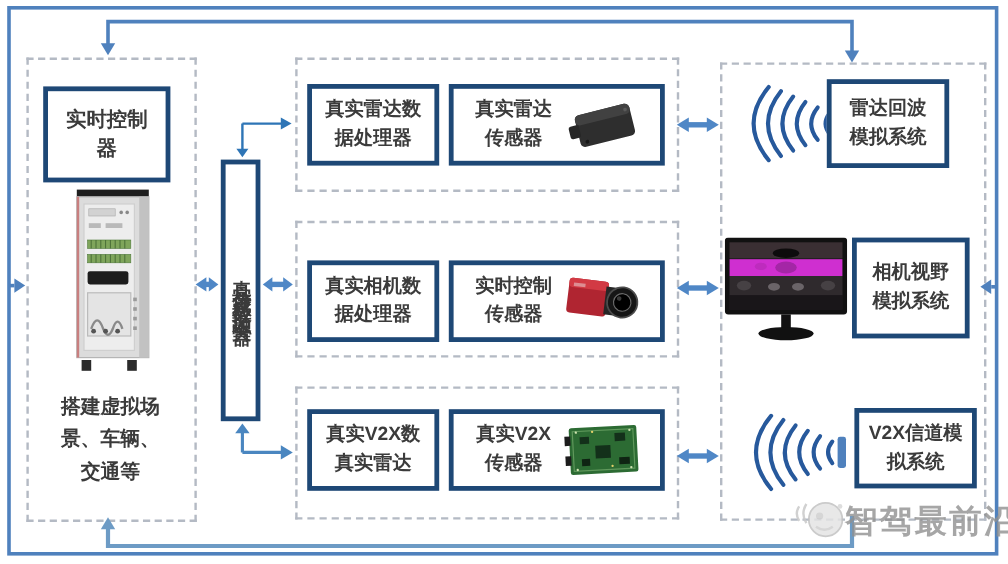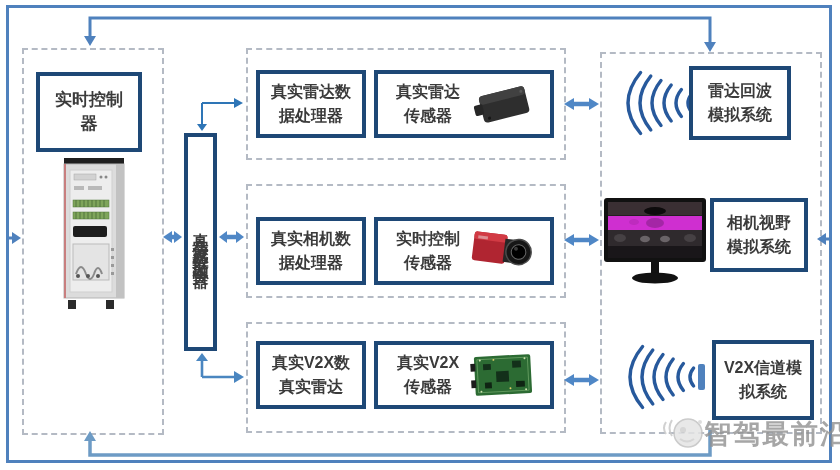--- a/index.html
+++ b/index.html
@@ -24,22 +24,22 @@
   .vtext{writing-mode:vertical-rl;text-orientation:upright;letter-spacing:5px;font-size:16px;line-height:1;}
   .rowpanel{left:246px;width:316px;}
   .row1{top:48px;height:108px;} .row2{top:184px;height:110px;} .row3{top:322px;height:107px;}
   .proc{left:256px;width:110px;height:68px;}
   .sens{left:374px;width:180px;height:68px;display:flex;align-items:center;padding:12px;}
   .sens .lbl{flex:1 1 auto;text-align:center;white-space:pre-line;font-size:16px;line-height:24px;font-weight:600;}
   .sens .dev{flex:0 0 72px;height:56px;display:flex;align-items:center;justify-content:center;}
   .t1{top:70px;} .t2{top:217px;} .t3{top:341px;}
   .rightpanel{left:600px;top:52px;width:218px;height:378px;}
   .simbox1{left:689px;top:66px;width:102px;height:74px;}
-  .simbox2{left:710px;top:198px;width:98px;height:74px;}
-  .simbox3{left:712px;top:340px;width:102px;height:80px;}
+  .simbox2{left:710px;top:198px;width:98px;height:84px;}
+  .simbox3{left:712px;top:340px;width:102px;height:67px;}
   .waves1{left:612px;top:70px;width:92px;height:66px;}
   .monitor{left:604px;top:198px;width:102px;height:90px;}
   .waves3{left:614px;top:344px;width:92px;height:66px;}
   .overlay{left:0;top:0;width:840px;height:470px;pointer-events:none;z-index:6;}
   .wm-logo{left:660px;top:412px;width:46px;height:42px;opacity:.85;z-index:7;}
   .wm-text{left:704px;top:416px;font-size:27px;font-weight:700;color:#909090;opacity:.8;
            letter-spacing:2px;z-index:7;white-space:nowrap;}
 </style>
 </head>
 <body>
@@ -76,20 +76,23 @@
         <circle cx="42" cy="120" r="2" fill="#555"></circle>
       <rect x="55" y="92" width="3" height="3" fill="#9a9a9a"></rect>
         <rect x="55" y="100" width="3" height="3" fill="#9a9a9a"></rect>
       <rect x="55" y="108" width="3" height="3" fill="#9a9a9a"></rect>
         <rect x="55" y="116" width="3" height="3" fill="#9a9a9a"></rect>
       <rect x="12" y="144" width="8" height="9" fill="#2b2b2b"></rect>
       <rect x="50" y="144" width="8" height="9" fill="#2b2b2b"></rect>
     </svg>
   </div>
 
+  <div class="abs caption">搭建虚拟场
+景、车辆、
+交通等</div>
 
   <div class="abs solidbox fusion">
     <span class="vtext">真实传感数据融合器</span>
   </div>
 
   <div class="abs dashed rowpanel row1"></div>
   <div class="abs dashed rowpanel row2"></div>
   <div class="abs dashed rowpanel row3"></div>
 
   <div class="abs solidbox proc t1">真实雷达数

